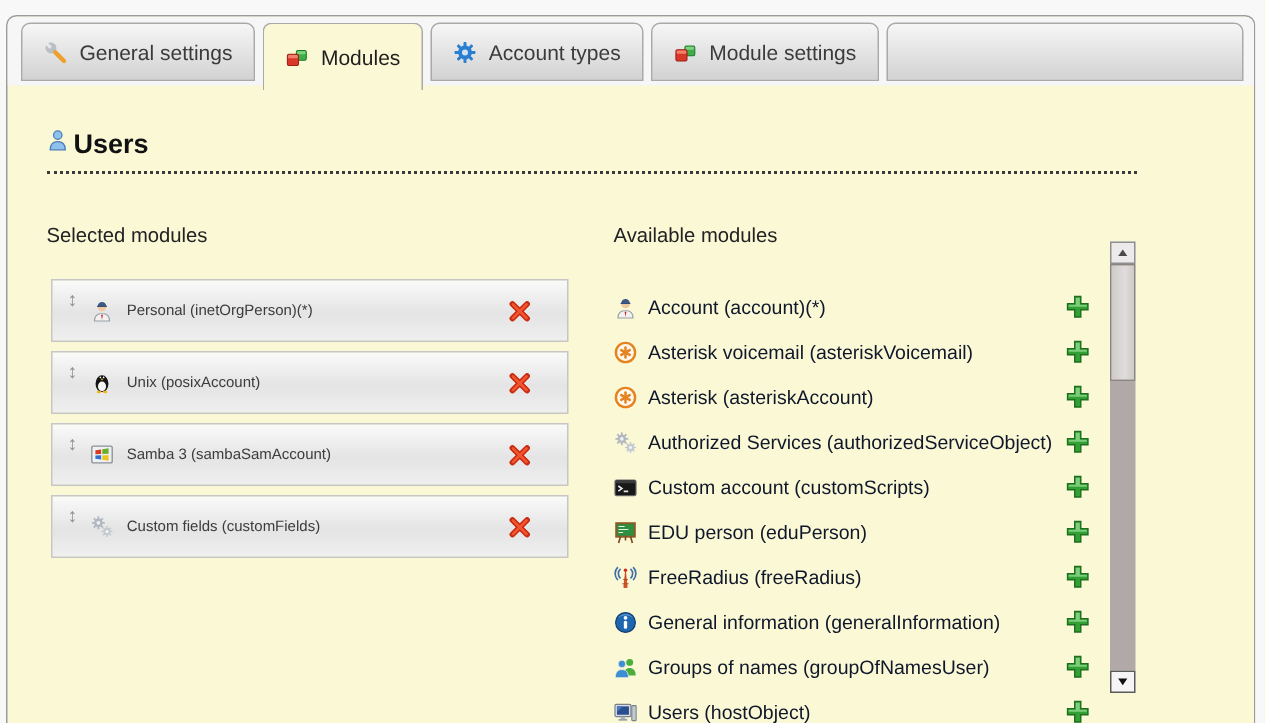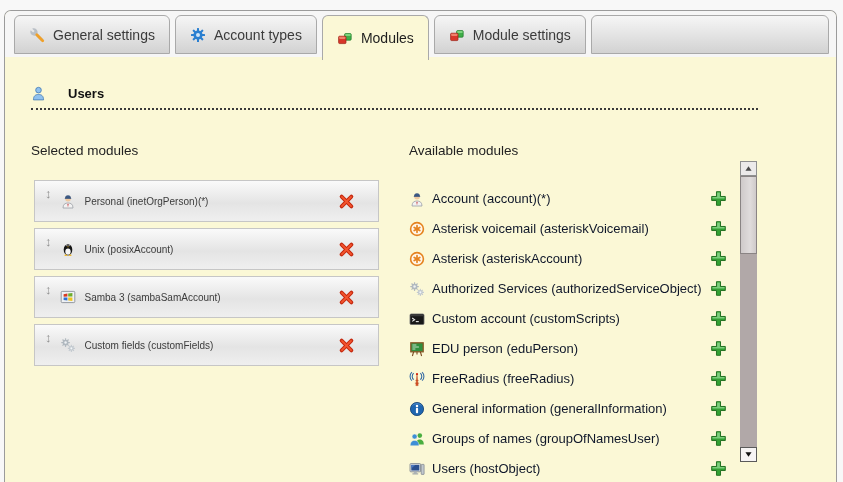--- a/index.html
+++ b/index.html
@@ -11,22 +11,22 @@
 
   .tabbar{display:flex;gap:5px;height:46px;padding:4px 7px 0 9px;background:#f6f6f6}
   .tab{display:flex;align-items:center;gap:8px;height:39px;padding:0 14px;border:1px solid #a9a9a9;
     border-radius:6px 6px 0 0;background:linear-gradient(#f6f6f6,#d2d2d2);font-size:14px;color:#3b3b3b;
     cursor:pointer;white-space:nowrap;position:relative}
   .tab.active{height:45px;margin-bottom:-6px;background:#fbf8d6;border-bottom:none;z-index:2;color:#1e1e1e}
   .tab-filler{flex:1;height:39px;border:1px solid #a9a9a9;border-radius:6px 6px 0 0;
     background:linear-gradient(#f6f6f6,#d2d2d2)}
 
   .content{padding:29px 0 0 26px}
-  .section-header{display:flex;gap:22px;width:727px;padding-bottom:7px;
-    border-bottom:2px dotted #3a3a3a;font-weight:bold;font-size:13px;color:#111}
+  .section-header{display:flex;gap:3px;width:727px;padding-bottom:7px;
+    border-bottom:2px dotted #3a3a3a;font-weight:bold;font-size:18px;color:#111}
 
   .columns{display:flex;margin-top:33px}
   .col-left{width:378px}
   .col-right{flex:1}
   .col-title{font-size:13.5px;color:#222}
 
   .sel-list{margin:22px 0 0 3px}
   .sel-row{display:flex;align-items:center;width:345px;height:42px;margin-bottom:6px;
     border:1px solid #c6c6c6;background:linear-gradient(#fafafa,#e4e4e4 55%,#efefef);
     padding:0 14px 0 10px;cursor:move}
@@ -59,46 +59,46 @@
 <div class="window">
   <div class="tabbar">
       <div class="tab">
         <span class="icn" style="width: 16px; height: 16px;">
           <svg viewBox="0 0 16 16">
             <path transform="translate(1.2,1.2)" d="M12.8 10.9 L7.2 5.3 C7.7 3.9 7.4 2.3 6.3 1.2 C5.1 0 3.4 -0.2 2 0.5 L4.4 2.9 L2.9 4.4 L0.5 2 C-0.2 3.4 0 5.1 1.2 6.3 C2.3 7.4 3.9 7.7 5.3 7.2 L10.9 12.8 Z" fill="#b9bfc6"></path>
             <line x1="7.8" y1="7.8" x2="13.7" y2="13.7" stroke="#f0a028" stroke-width="2.8" stroke-linecap="round"></line>
           </svg>
         </span>
         <span class="tab-label">General settings</span>
+      </div>
+      <div class="tab active">
+        <span class="icn" style="width: 16px; height: 16px;">
+          <svg viewBox="0 0 16 16">
+            <rect x="7.6" y="3.6" width="6.6" height="6.6" rx="1" fill="#3fae49" stroke="#1f7a28" stroke-width="0.7"></rect>
+            <rect x="8.1" y="4.1" width="5.6" height="2" rx="0.8" fill="#7ed47e"></rect>
+            <rect x="1.6" y="6.2" width="7.4" height="7.4" rx="1" fill="#d8372a" stroke="#9c1f14" stroke-width="0.7"></rect>
+            <rect x="2.1" y="6.7" width="6.4" height="2.2" rx="0.8" fill="#f0816b"></rect>
+          </svg>
+        </span>
+        <span class="tab-label">Modules</span>
       </div>
       <div class="tab">
         <span class="icn" style="width: 16px; height: 16px;">
           <svg viewBox="0 0 16 16">
             <g fill="#2a7fd0">
               <rect x="7" y="1" width="2" height="14" rx="0.6"></rect>
               <rect x="7" y="1" width="2" height="14" rx="0.6" transform="rotate(45 8 8)"></rect>
               <rect x="7" y="1" width="2" height="14" rx="0.6" transform="rotate(90 8 8)"></rect>
               <rect x="7" y="1" width="2" height="14" rx="0.6" transform="rotate(135 8 8)"></rect>
               <circle cx="8" cy="8" r="4.6"></circle>
             </g>
             <circle cx="8" cy="8" r="2" fill="#cfe4f7"></circle>
           </svg>
         </span>
         <span class="tab-label">Account types</span>
-      </div>
-      <div class="tab active">
-        <span class="icn" style="width: 16px; height: 16px;">
-          <svg viewBox="0 0 16 16">
-            <rect x="7.6" y="3.6" width="6.6" height="6.6" rx="1" fill="#3fae49" stroke="#1f7a28" stroke-width="0.7"></rect>
-            <rect x="8.1" y="4.1" width="5.6" height="2" rx="0.8" fill="#7ed47e"></rect>
-            <rect x="1.6" y="6.2" width="7.4" height="7.4" rx="1" fill="#d8372a" stroke="#9c1f14" stroke-width="0.7"></rect>
-            <rect x="2.1" y="6.7" width="6.4" height="2.2" rx="0.8" fill="#f0816b"></rect>
-          </svg>
-        </span>
-        <span class="tab-label">Modules</span>
       </div>
       <div class="tab">
         <span class="icn" style="width: 16px; height: 16px;">
           <svg viewBox="0 0 16 16">
             <rect x="7.6" y="3.6" width="6.6" height="6.6" rx="1" fill="#3fae49" stroke="#1f7a28" stroke-width="0.7"></rect>
             <rect x="8.1" y="4.1" width="5.6" height="2" rx="0.8" fill="#7ed47e"></rect>
             <rect x="1.6" y="6.2" width="7.4" height="7.4" rx="1" fill="#d8372a" stroke="#9c1f14" stroke-width="0.7"></rect>
             <rect x="2.1" y="6.7" width="6.4" height="2.2" rx="0.8" fill="#f0816b"></rect>
           </svg>
         </span>

